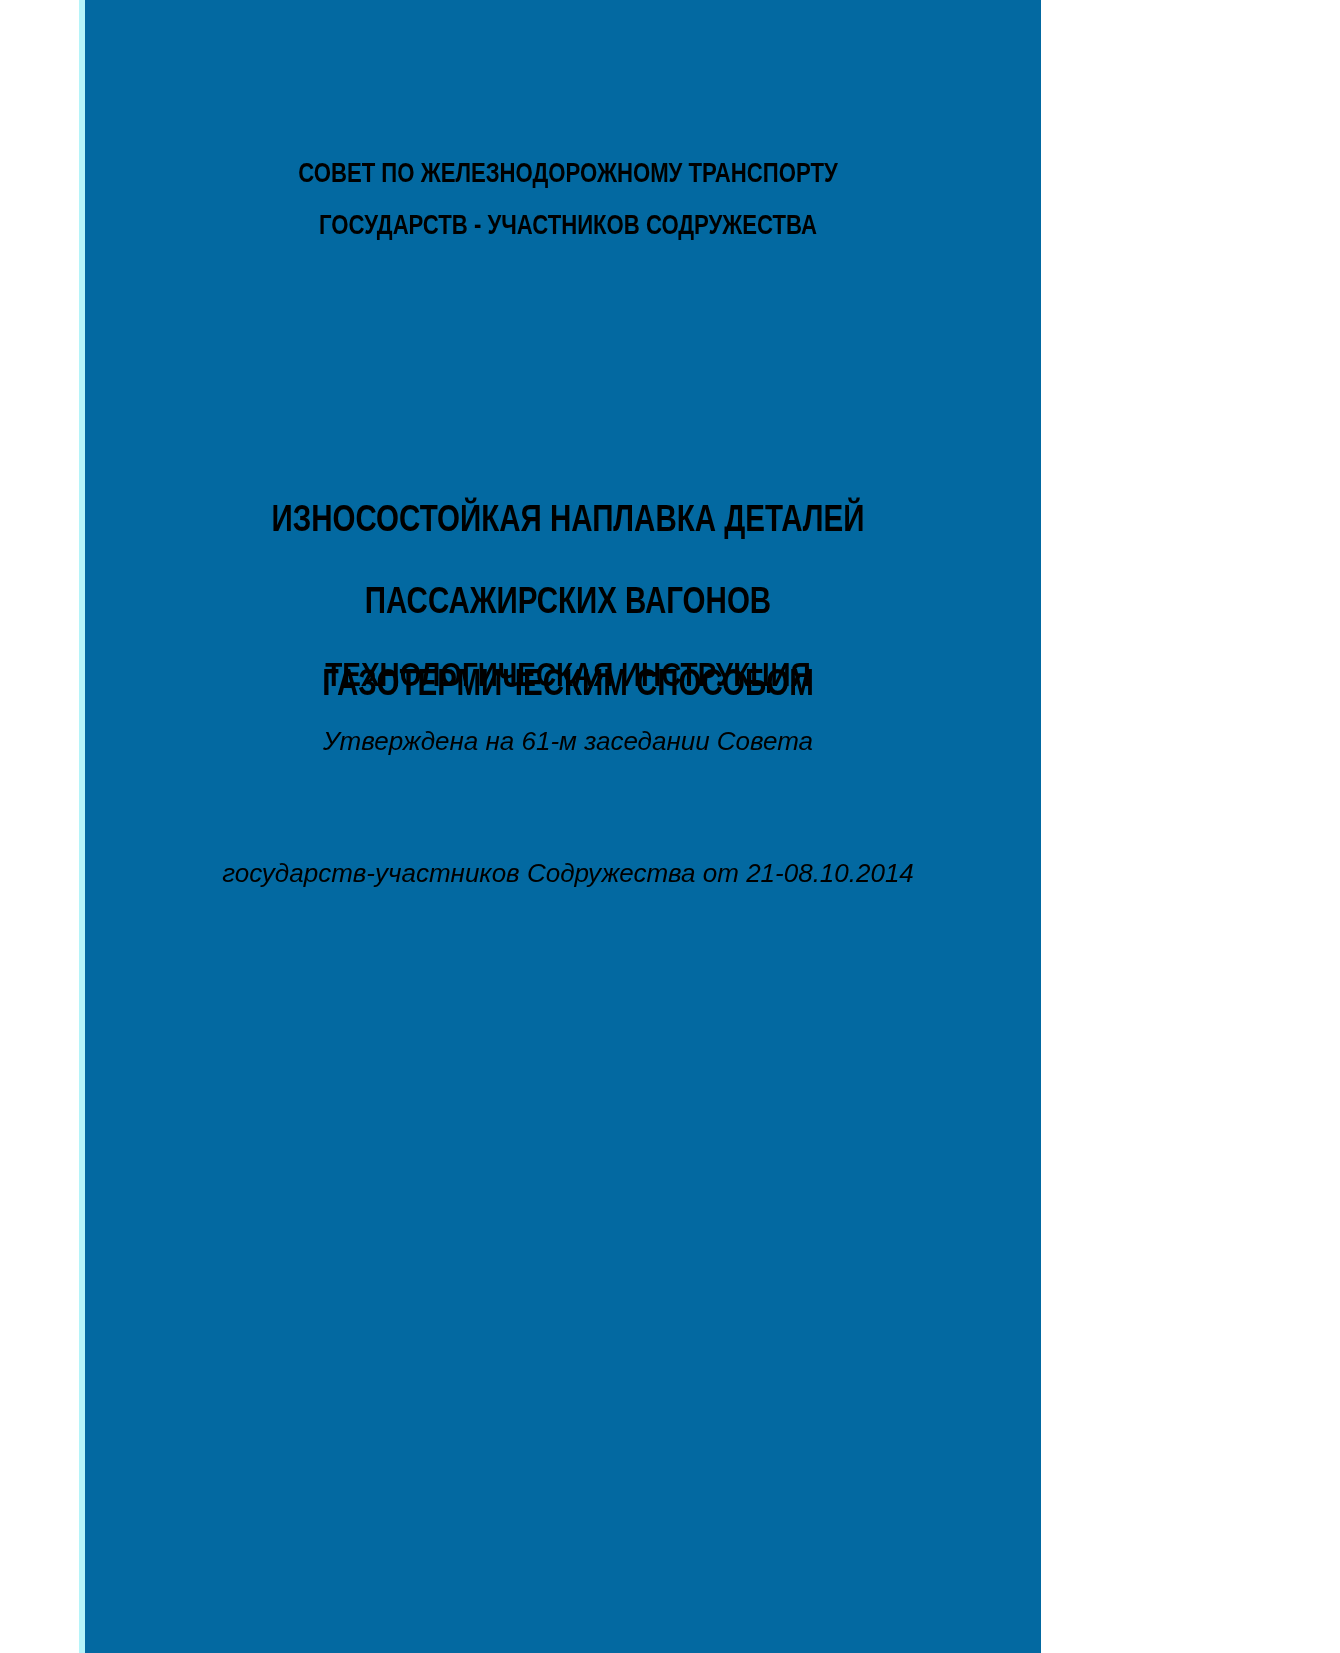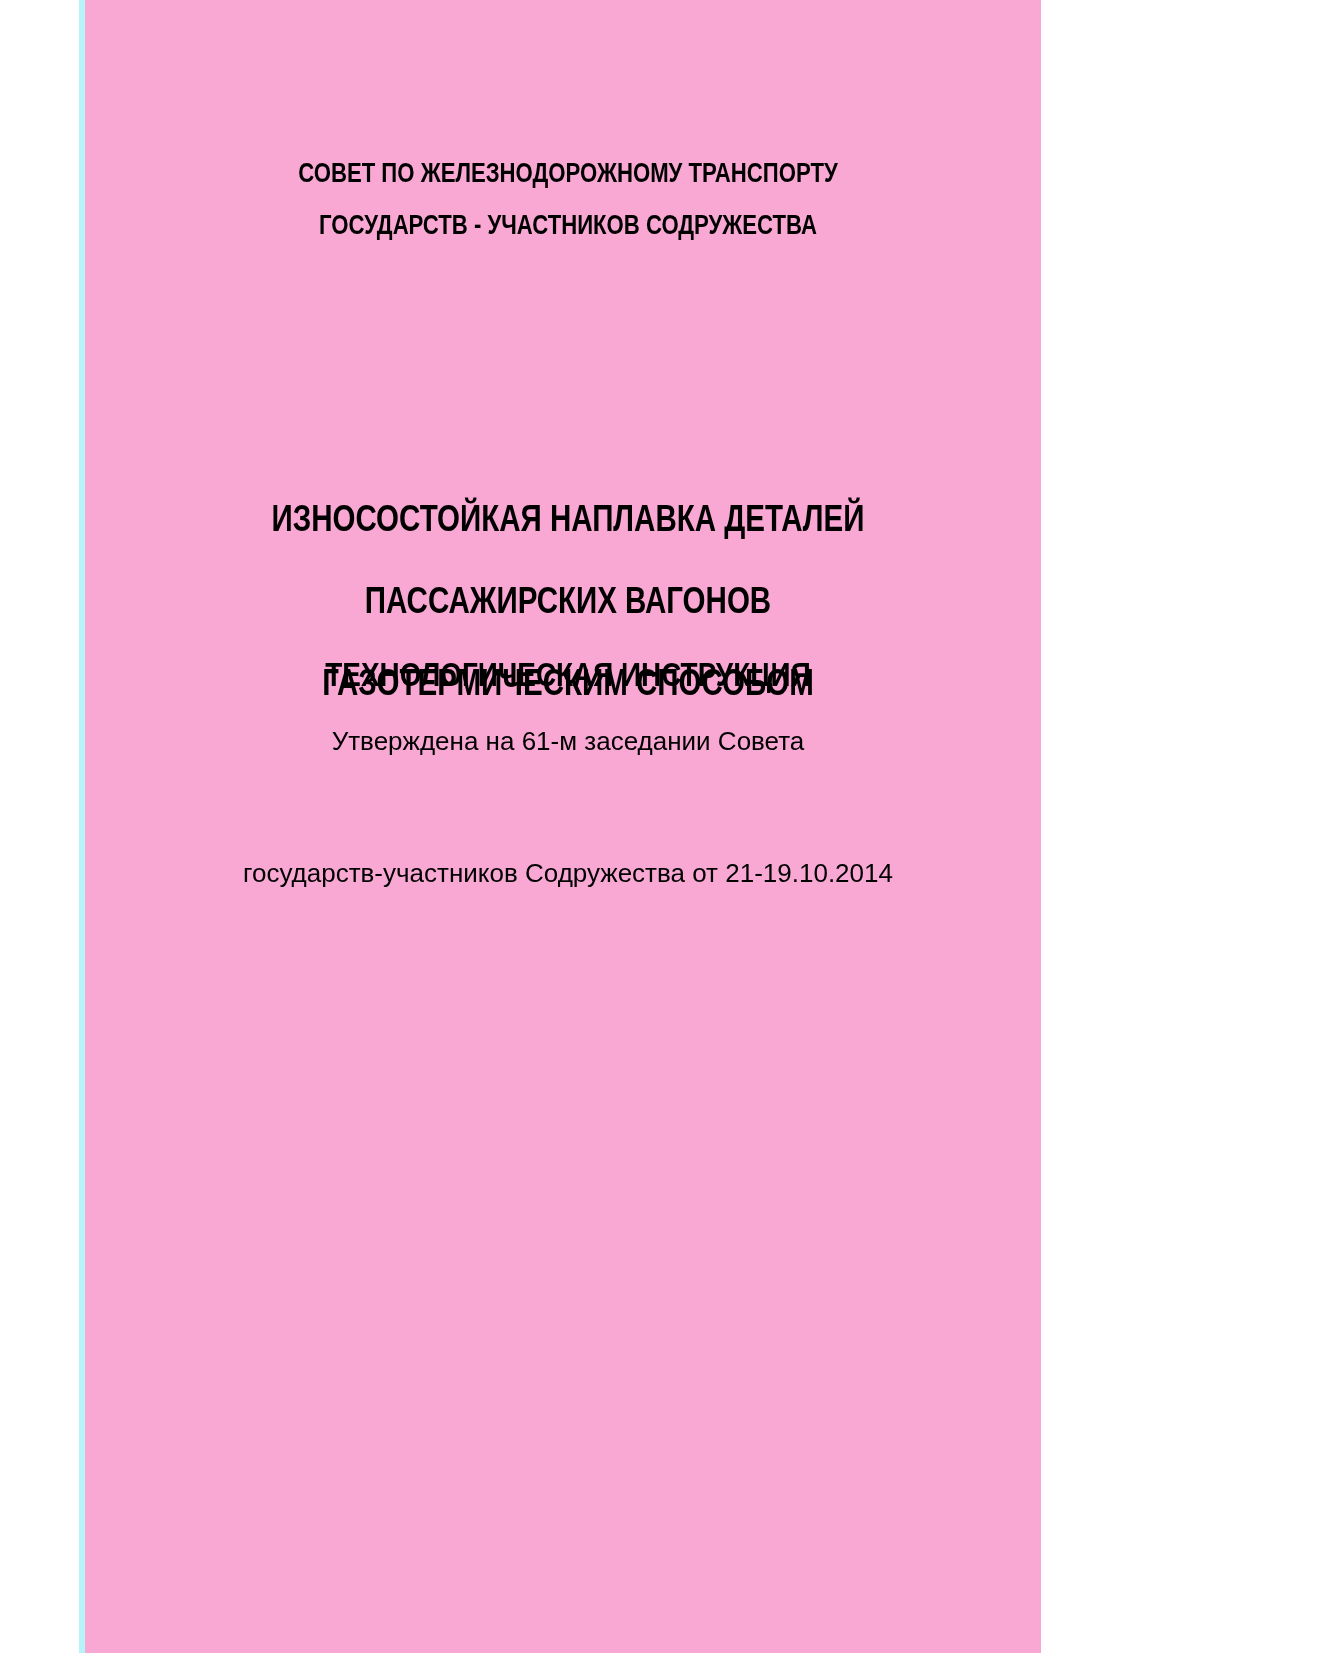--- a/index.html
+++ b/index.html
@@ -14,21 +14,21 @@
     overflow: hidden;
     font-family: "Liberation Sans", sans-serif;
     color: #000000;
   }
   .page {
     position: absolute;
     left: 79px;
     top: 0;
     width: 962px;
     height: 1653px;
-    background: #f9a8d4;
+    background: #0369a1;
   }
   .page-edge {
     position: absolute;
     left: 0;
     top: 0;
     width: 6px;
     height: 100%;
     background: #b5f4f9;
   }
   .txt {
@@ -57,33 +57,34 @@
   .doctype {
     top: 657px;
     font-size: 34px;
     line-height: 34px;
     font-weight: bold;
   }
   .approval {
     top: 725px;
     font-size: 26px;
     line-height: 33px;
+    font-style: italic;
   }
 </style>
 </head>
 <body>
 
 <div class="page">
   <div class="page-edge"></div>
 
   <div class="txt org condensed"><span>СОВЕТ ПО ЖЕЛЕЗНОДОРОЖНОМУ ТРАНСПОРТУ</span><br>
 <span>ГОСУДАРСТВ - УЧАСТНИКОВ СОДРУЖЕСТВА</span></div>
 
   <div class="txt title condensed"><span>ИЗНОСОСТОЙКАЯ НАПЛАВКА ДЕТАЛЕЙ</span><br>
 <span>ПАССАЖИРСКИХ ВАГОНОВ</span><br>
 <span>ГАЗОТЕРМИЧЕСКИМ СПОСОБОМ</span></div>
 
   <div class="txt doctype condensed"><span>ТЕХНОЛОГИЧЕСКАЯ ИНСТРУКЦИЯ</span></div>
 
   <div class="txt approval"><span>Утверждена на 61-м заседании Совета</span><br>
 <br>
-<span>государств-участников Содружества от 21-19.10.2014</span></div>
+<span>государств-участников Содружества от 21-08.10.2014</span></div>
 </div>
 
 </body></html>

